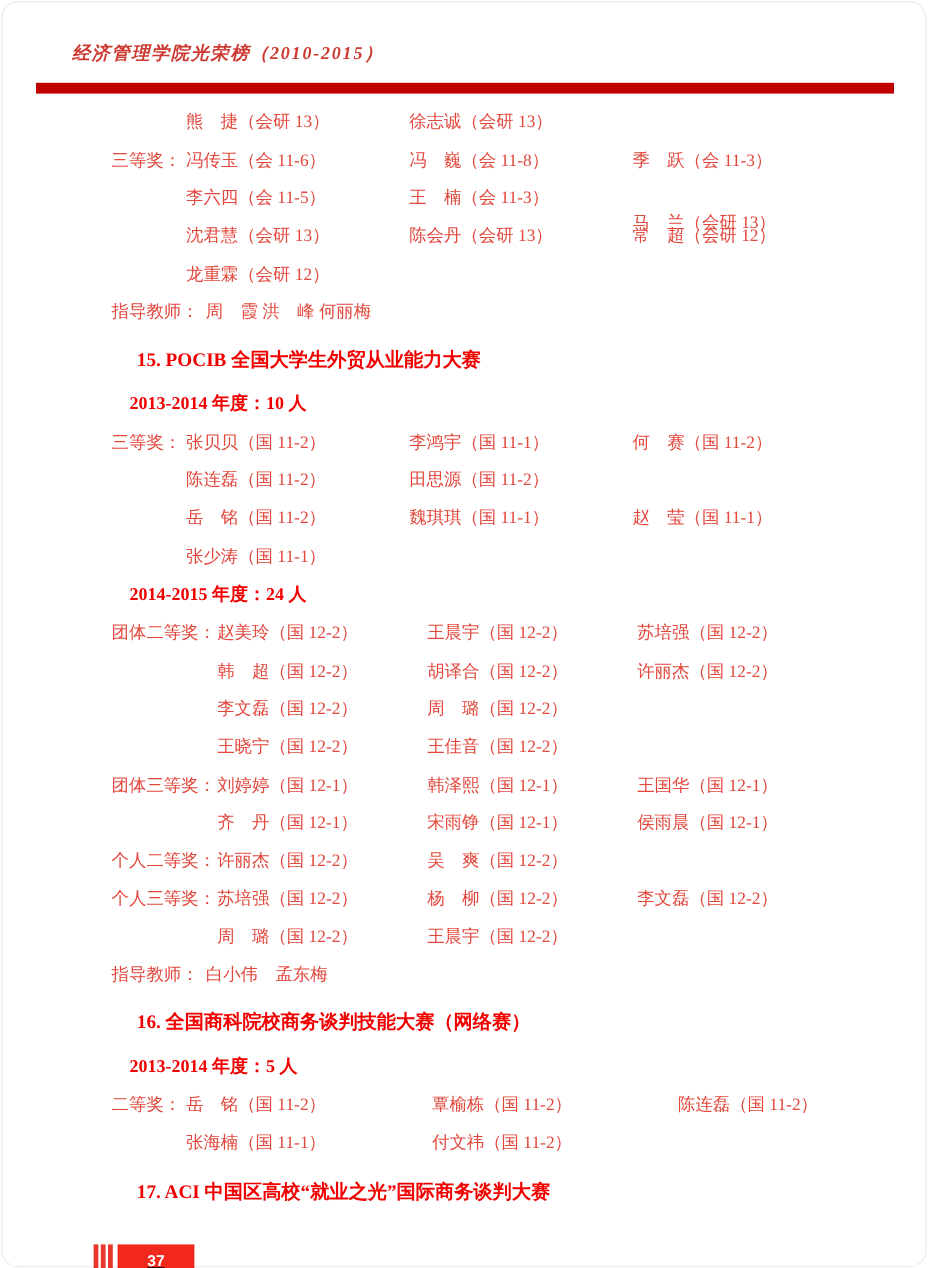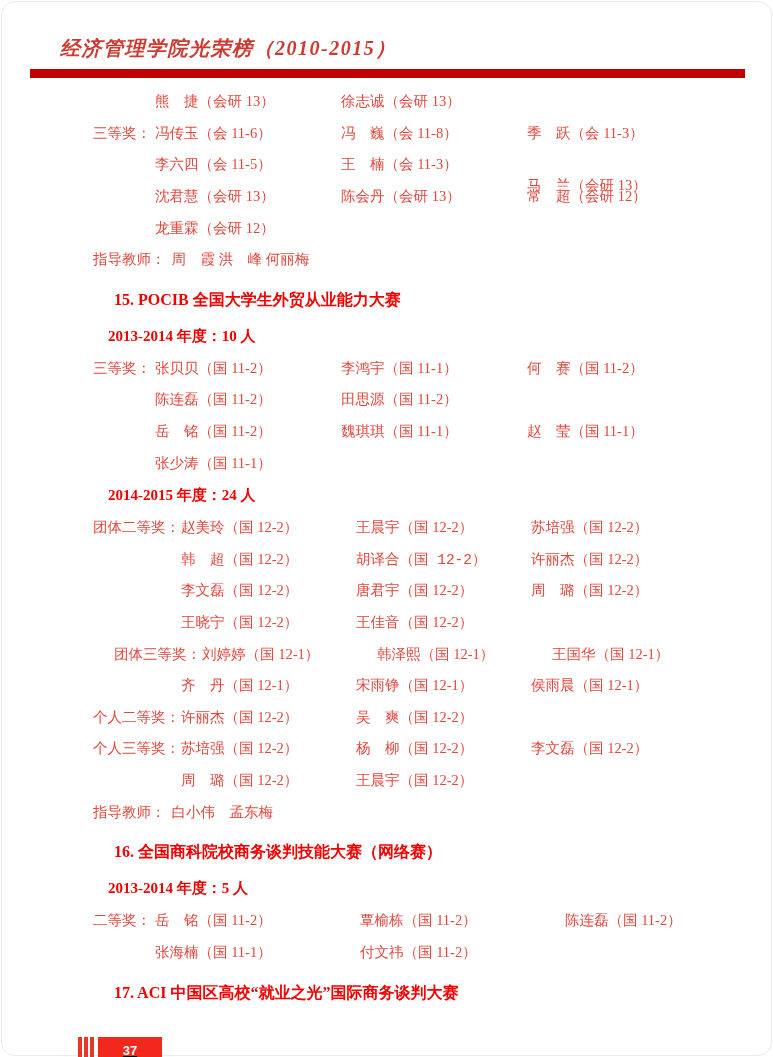--- a/index.html
+++ b/index.html
@@ -15,21 +15,21 @@
     font-family:"Liberation Serif","DejaVu Serif",serif;
     position:relative;overflow:hidden;
   }
   .page-border{
     position:absolute;inset:1px;
     border:1px solid #ececec;border-radius:14px;
     pointer-events:none;
   }
   .header-title{
     position:absolute;left:60px;top:35px;
-    font-size:20px;font-style:italic;font-weight:600;
+    font-size:15px;font-style:italic;font-weight:600;
     color:#cd3a32;letter-spacing:1.5px;white-space:nowrap;
   }
   .rule{
     position:absolute;left:30px;top:69px;
     width:715px;height:9px;background:var(--rule-red);
   }
   #content{
     position:absolute;left:93px;top:86px;width:660px;
     color:var(--text-red);font-size:14.5px;
   }
@@ -134,36 +134,35 @@
     <div class="year">2014-2015 年度：24 人</div>
     <div class="row">
       <span class="lbl" style="width: 88px;">团体二等奖：</span>
       <span class="nm" style="width: 175px;">赵美玲（国 12-2）</span>
       <span class="nm" style="width: 175px;">王晨宇（国 12-2）</span>
       <span class="nm" style="width: 175px;">苏培强（国 12-2）</span>
     </div>
     <div class="row">
       <span class="lbl" style="width: 88px;"></span>
       <span class="nm" style="width: 175px;">韩　超（国 12-2）</span>
-      <span class="nm" style="width: 175px; font-family: Liberation Mono, monospace;">胡译合（国 12-2）</span>
+      <span class="nm" style="width: 175px;">胡译合（国 12-2）</span>
       <span class="nm" style="width: 175px;">许丽杰（国 12-2）</span>
     </div>
     <div class="row">
       <span class="lbl" style="width: 88px;"></span>
       <span class="nm" style="width: 175px;">李文磊（国 12-2）</span>
-      <span class="nm" style="width: 175px;">唐君宇（国 12-2）</span>
       <span class="nm" style="width: 175px;">周　璐（国 12-2）</span>
     </div>
     <div class="row">
       <span class="lbl" style="width: 88px;"></span>
       <span class="nm" style="width: 175px;">王晓宁（国 12-2）</span>
       <span class="nm" style="width: 175px;">王佳音（国 12-2）</span>
     </div>
     <div class="row">
-      <span class="lbl" style="width: 88px; margin-left: 21px;">团体三等奖：</span>
+      <span class="lbl" style="width: 88px;">团体三等奖：</span>
       <span class="nm" style="width: 175px;">刘婷婷（国 12-1）</span>
       <span class="nm" style="width: 175px;">韩泽熙（国 12-1）</span>
       <span class="nm" style="width: 175px;">王国华（国 12-1）</span>
     </div>
     <div class="row">
       <span class="lbl" style="width: 88px;"></span>
       <span class="nm" style="width: 175px;">齐　丹（国 12-1）</span>
       <span class="nm" style="width: 175px;">宋雨铮（国 12-1）</span>
       <span class="nm" style="width: 175px;">侯雨晨（国 12-1）</span>
     </div>

